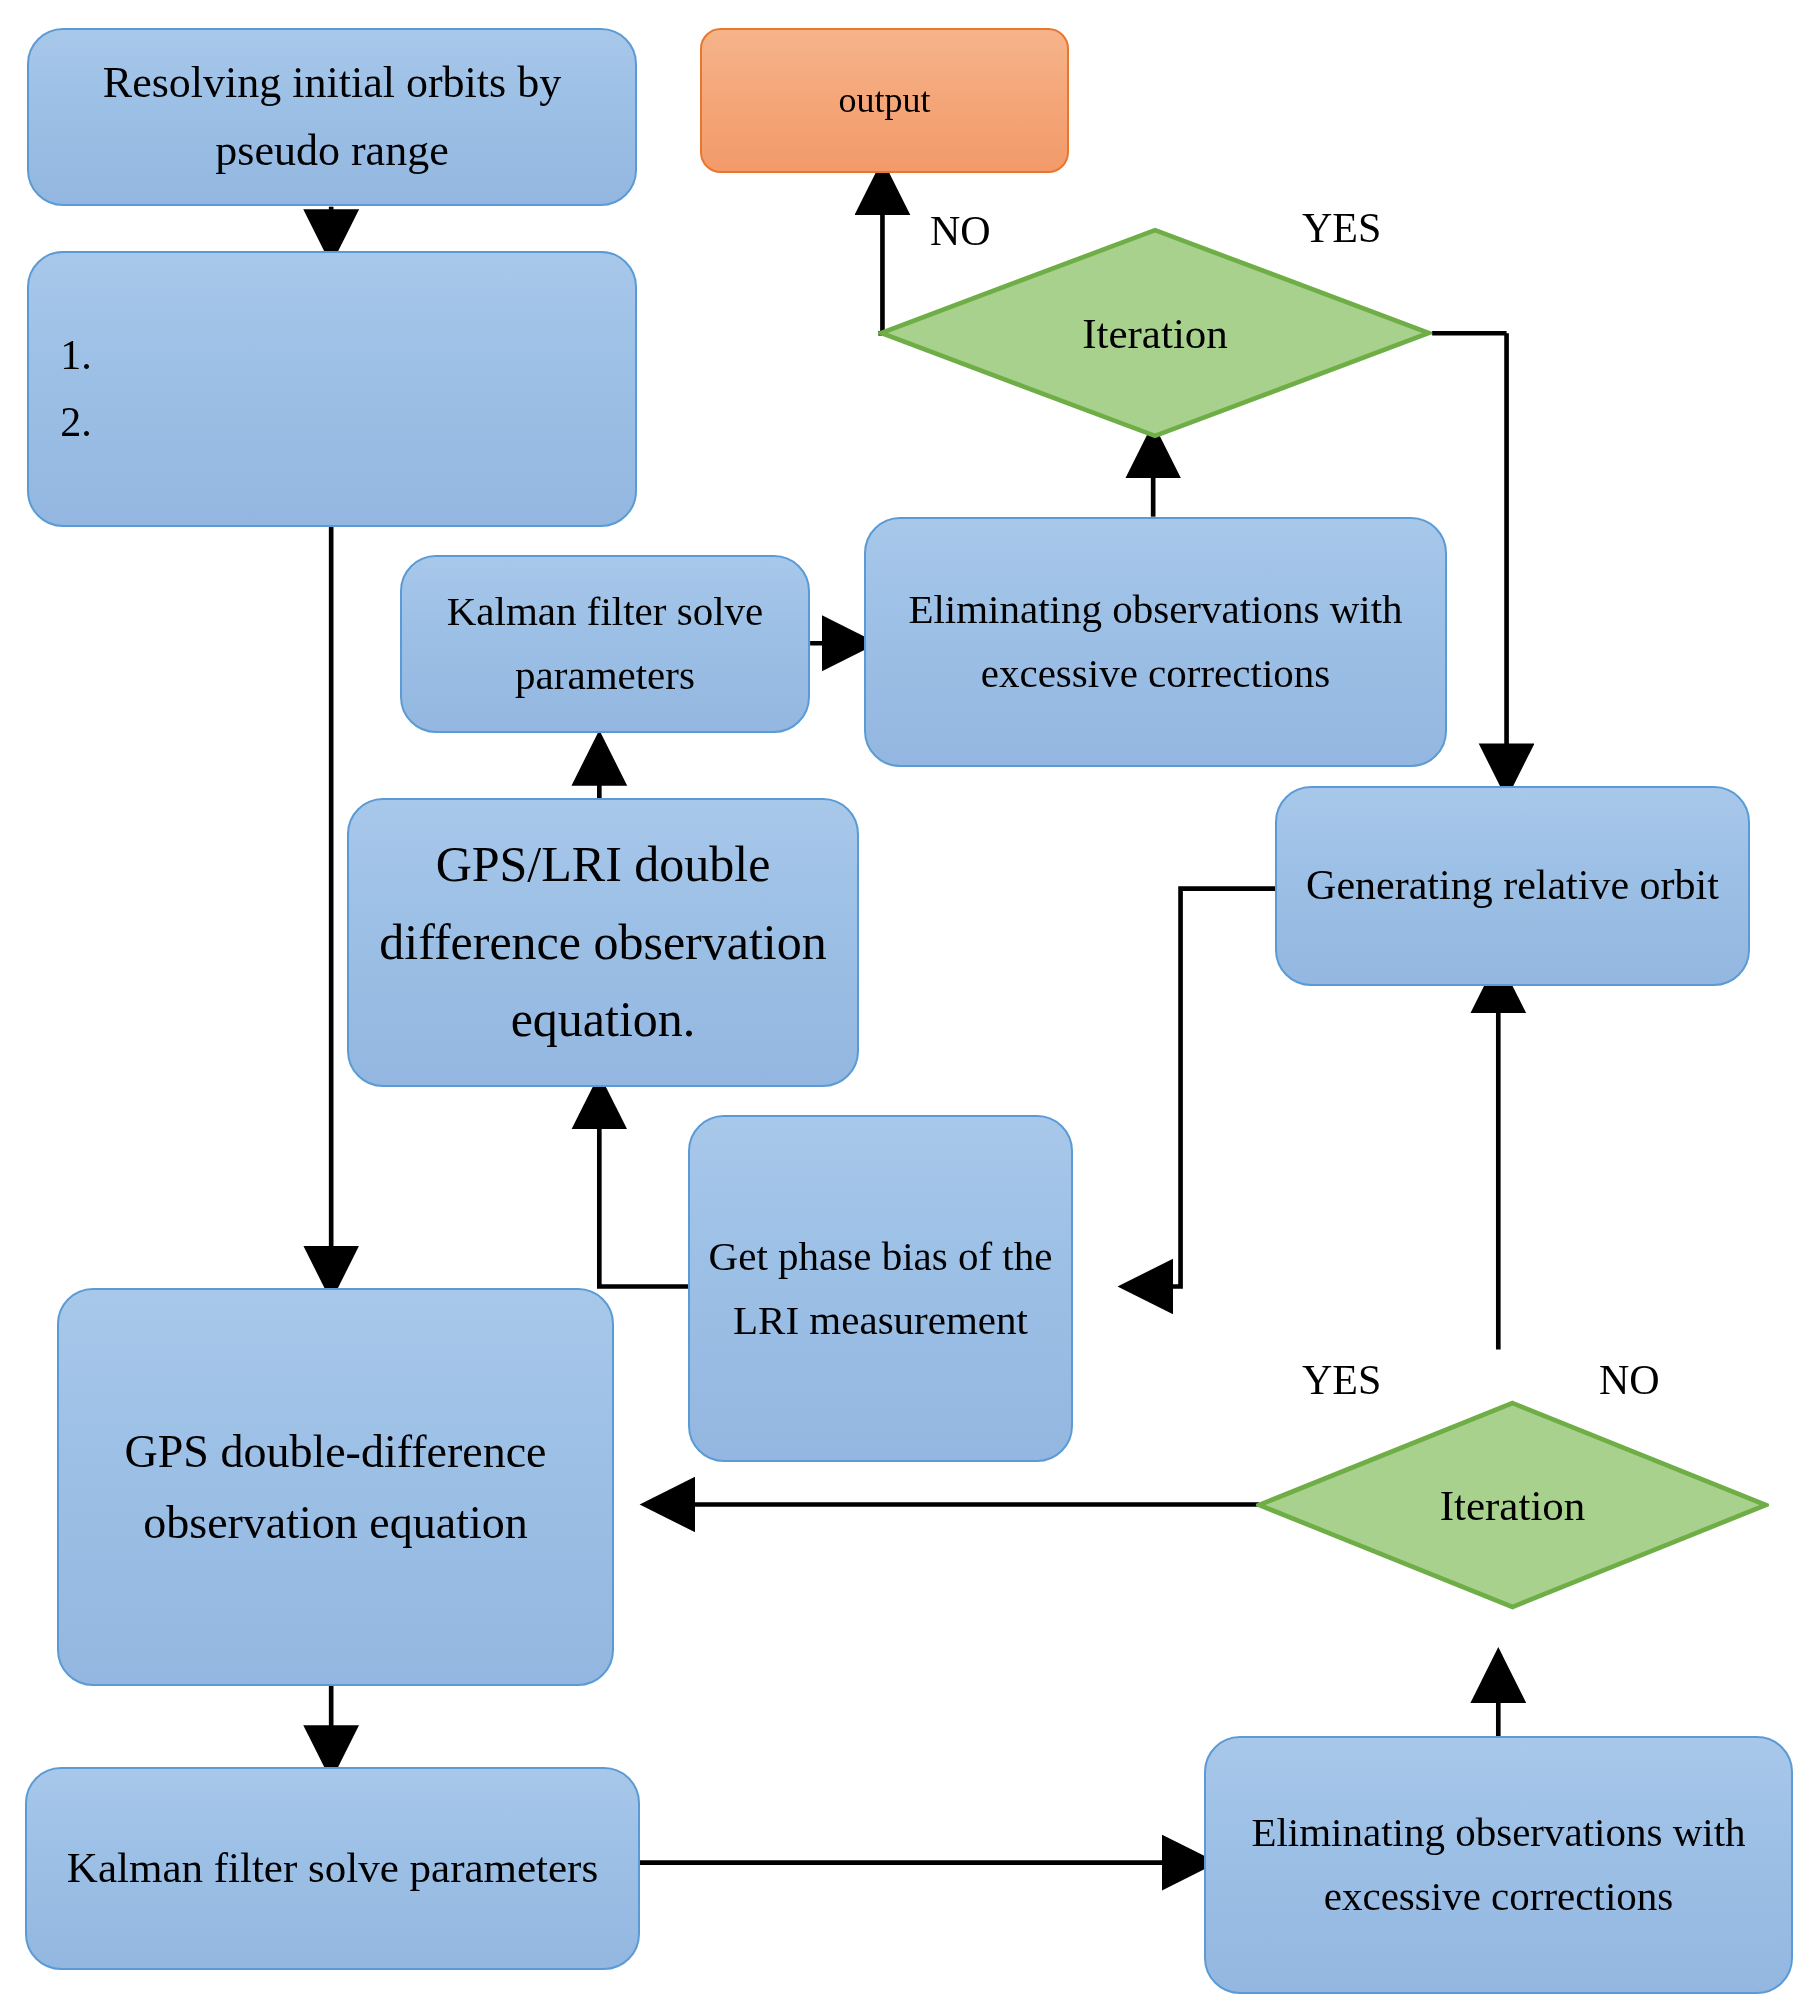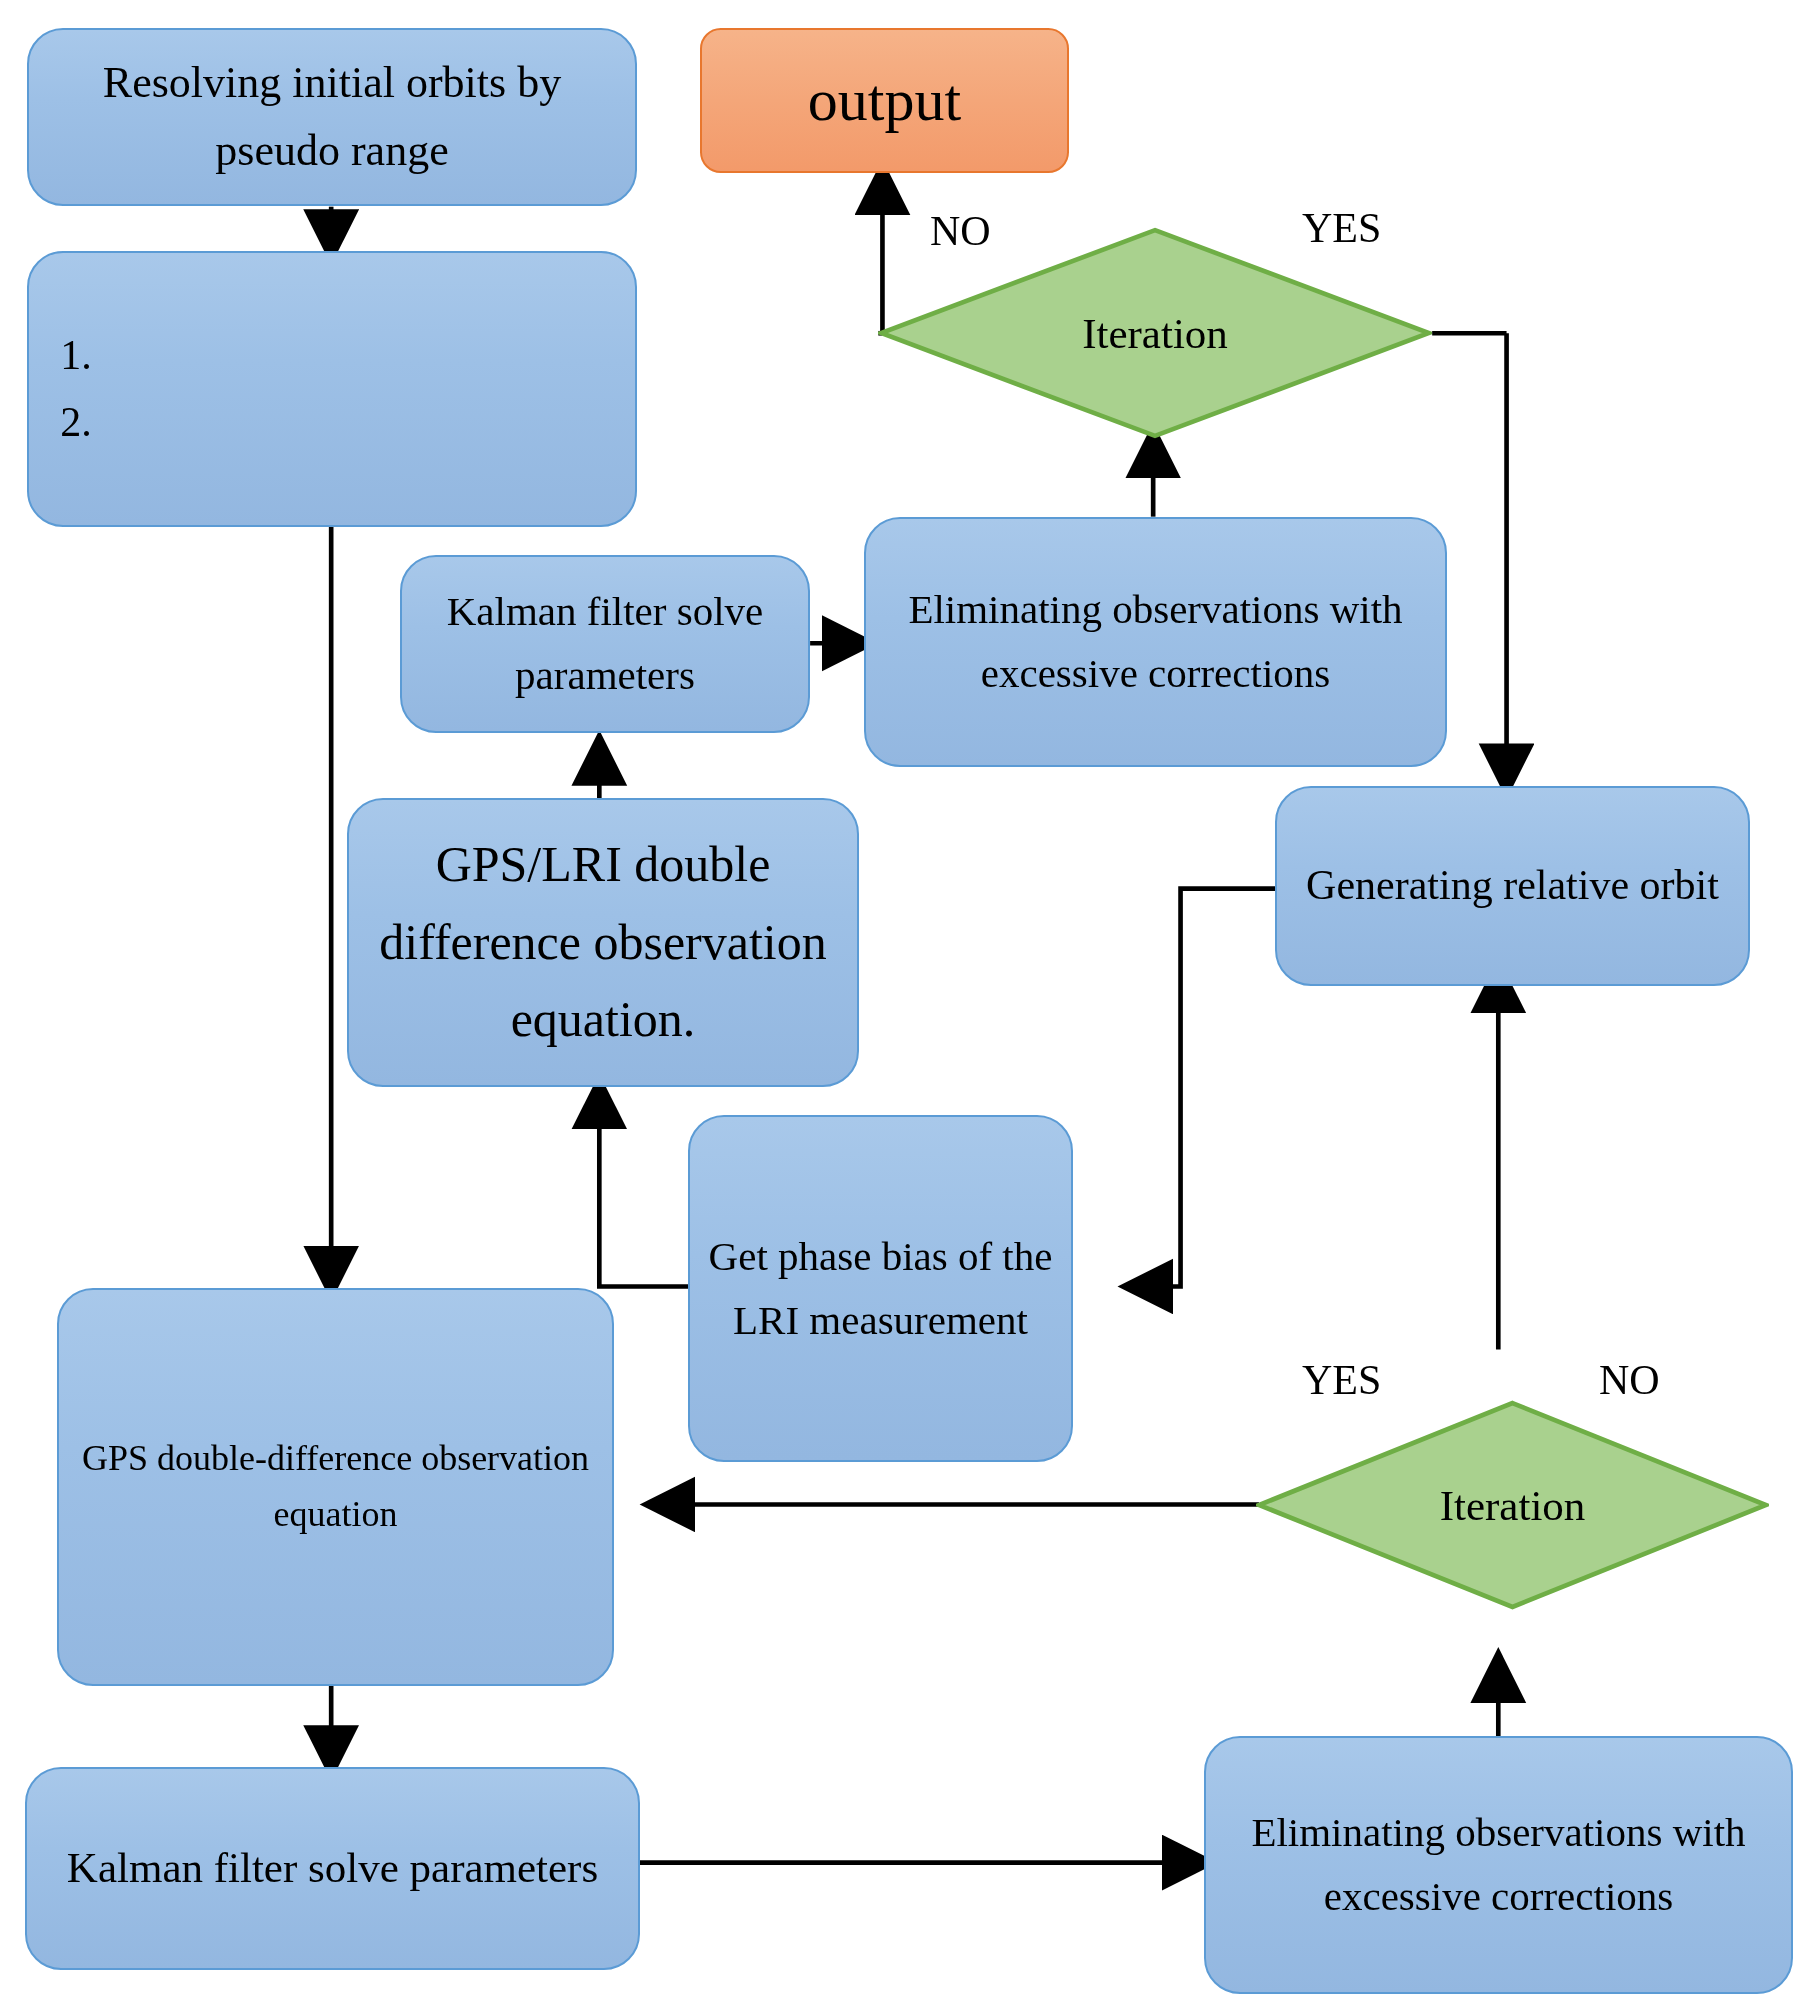--- a/index.html
+++ b/index.html
@@ -98,21 +98,21 @@
       <div class="orow" style="font-size:42px;line-height:1.5;">
         <span class="onum">1.</span>
       </div>
       <div class="orow" style="font-size:42px;line-height:1.5;margin-top:4.1px;">
         <span class="onum">2.</span>
       </div>
     </div>
   </div>
 
   <div class="node term" style="left:700px;top:28px;width:369px;height:145px;">
-    <div class="txt" style="font-size:60px;">output</div>
+    <div class="txt" style="font-size:36px;">output</div>
   </div>
 
   <div class="dia" style="left:878px;top:227px;width:554px;height:212px;">
     <svg width="554" height="212" viewBox="0 0 1072 410">
       <polygon points="536,6 1066,205 536,404 6,205" fill="#a9d18e" stroke="#6fae46" stroke-width="9"></polygon>
     </svg>
     <div class="dlabel" style="font-size:43px;">Iteration</div>
   </div>
 
   <div class="edgelabel" style="left:930px;top:207px;font-size:42px;">NO</div>
@@ -132,21 +132,21 @@
 
   <div class="node proc" style="left:1275px;top:786px;width:475px;height:200px;">
     <div class="txt" style="font-size:42px;">Generating relative orbit</div>
   </div>
 
   <div class="node proc" style="left:688px;top:1115px;width:385px;height:347px;">
     <div class="txt" style="font-size:41px;">Get phase bias of the LRI measurement</div>
   </div>
 
   <div class="node proc" style="left:57px;top:1288px;width:557px;height:398px;">
-    <div class="txt" style="font-size:36px;">GPS double-difference observation equation</div>
+    <div class="txt" style="font-size:46px;">GPS double-difference observation equation</div>
   </div>
 
   <div class="dia" style="left:1256px;top:1400px;width:513px;height:210px;">
     <svg width="513" height="210" viewBox="0 0 992 406">
       <polygon points="496,6 986,203 496,400 6,203" fill="#a9d18e" stroke="#6fae46" stroke-width="9"></polygon>
     </svg>
     <div class="dlabel" style="font-size:43px;">Iteration</div>
   </div>
 
   <div class="edgelabel" style="left:1302px;top:1356px;font-size:42px;">YES</div>

